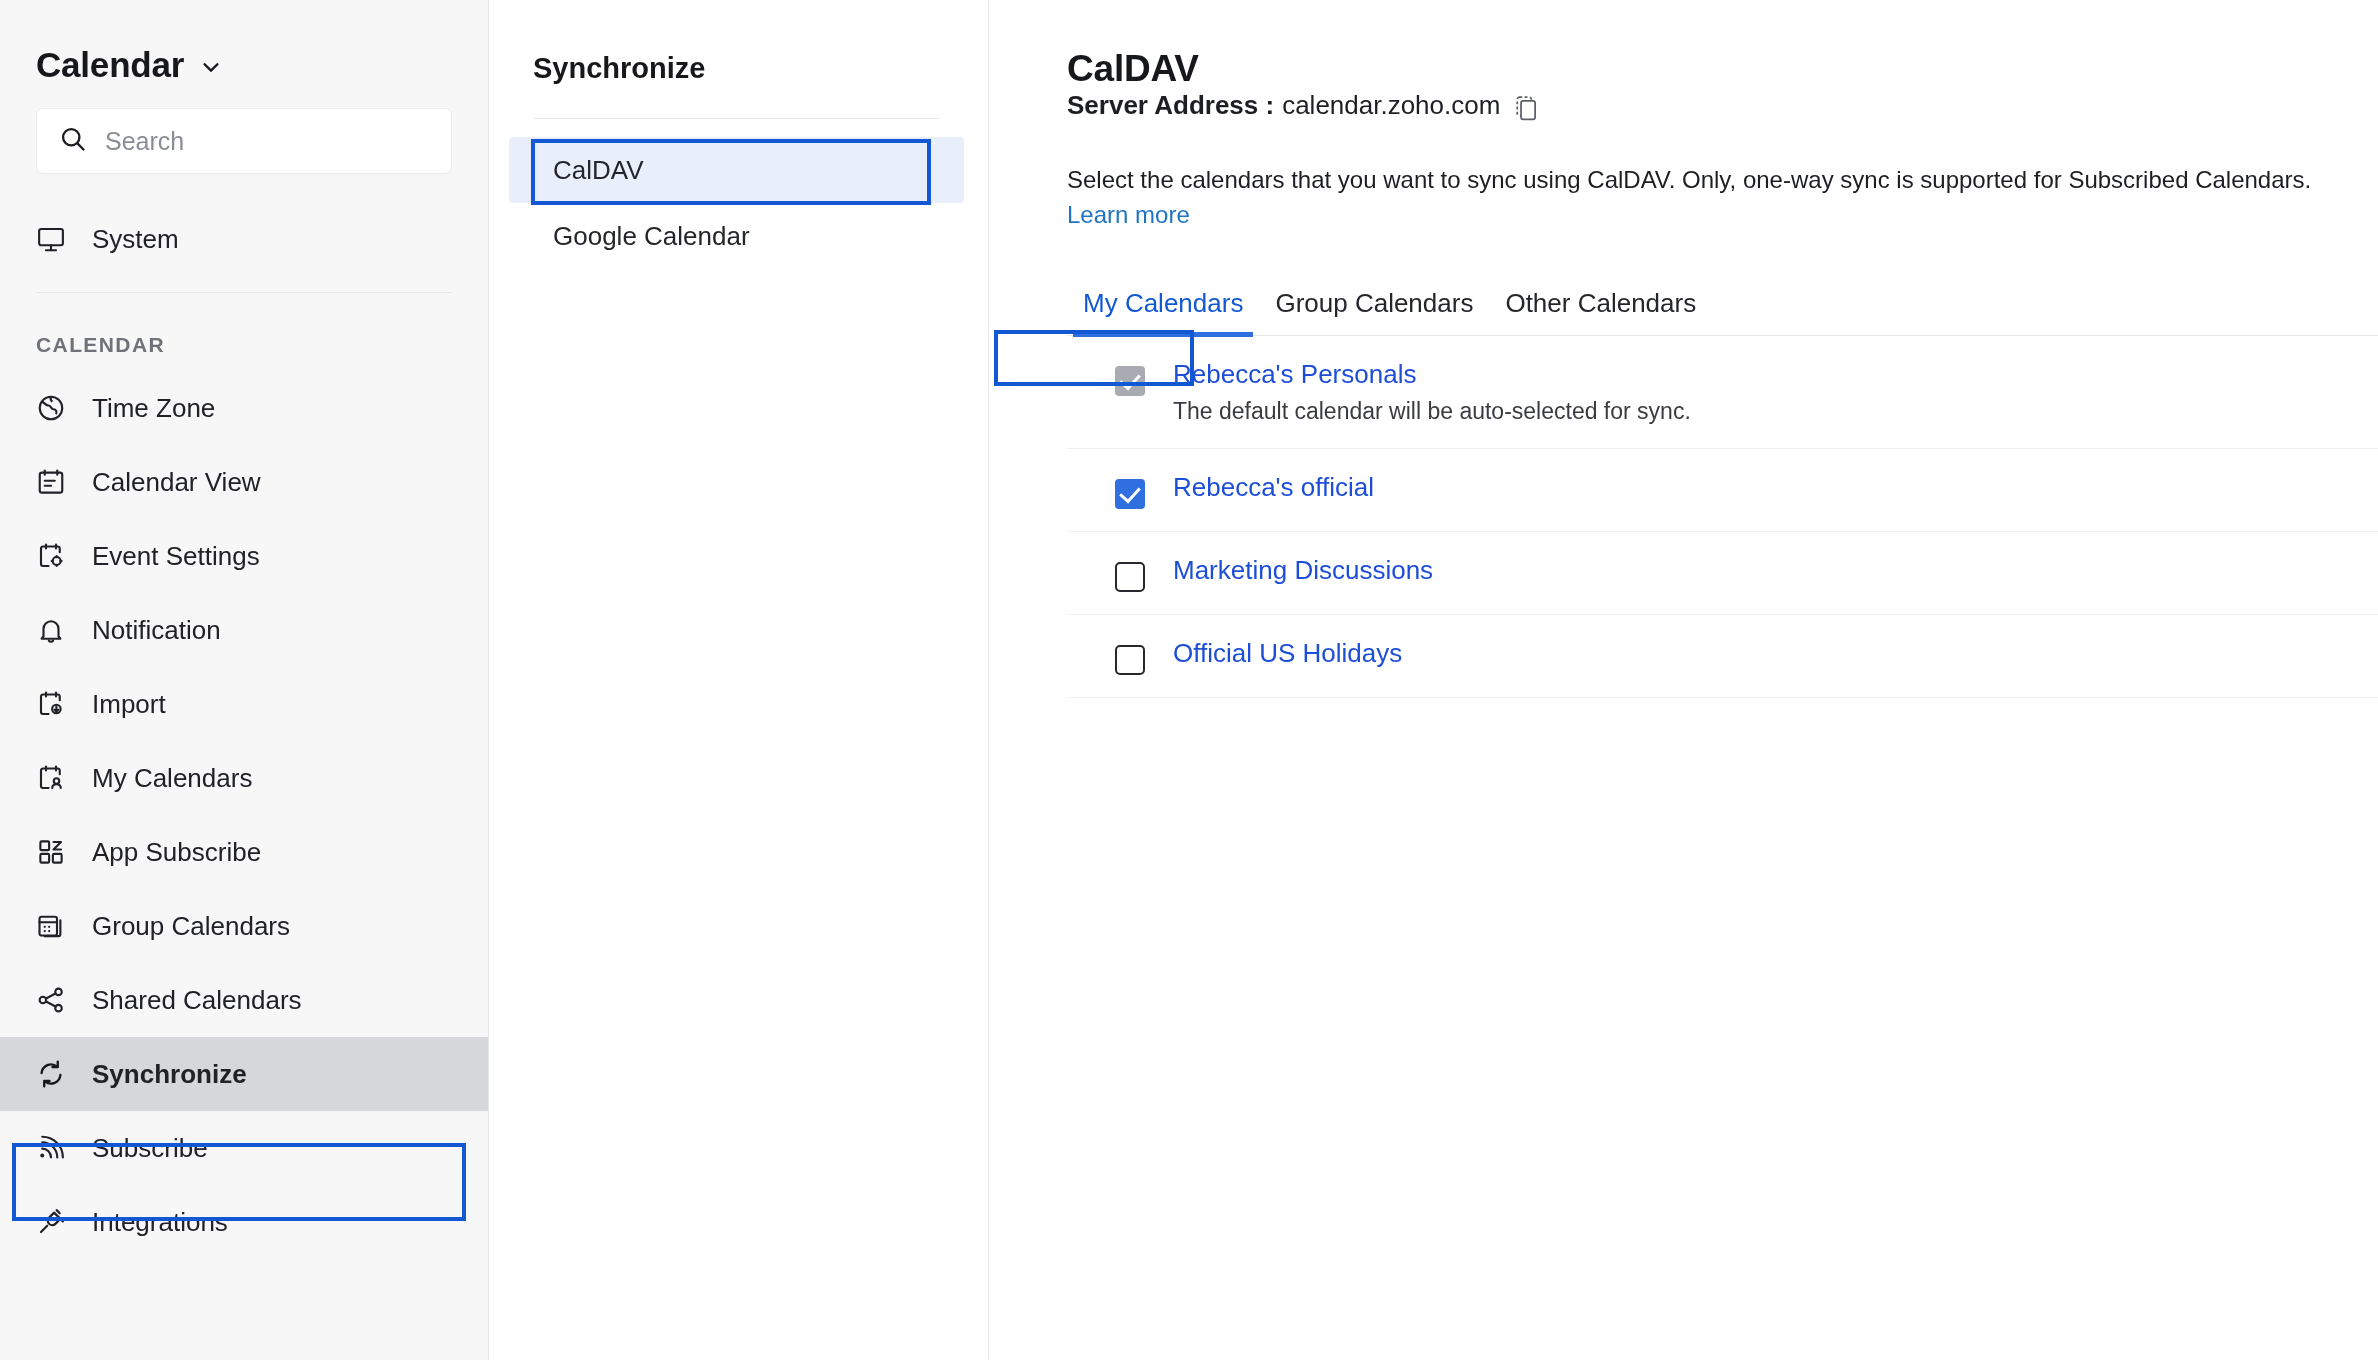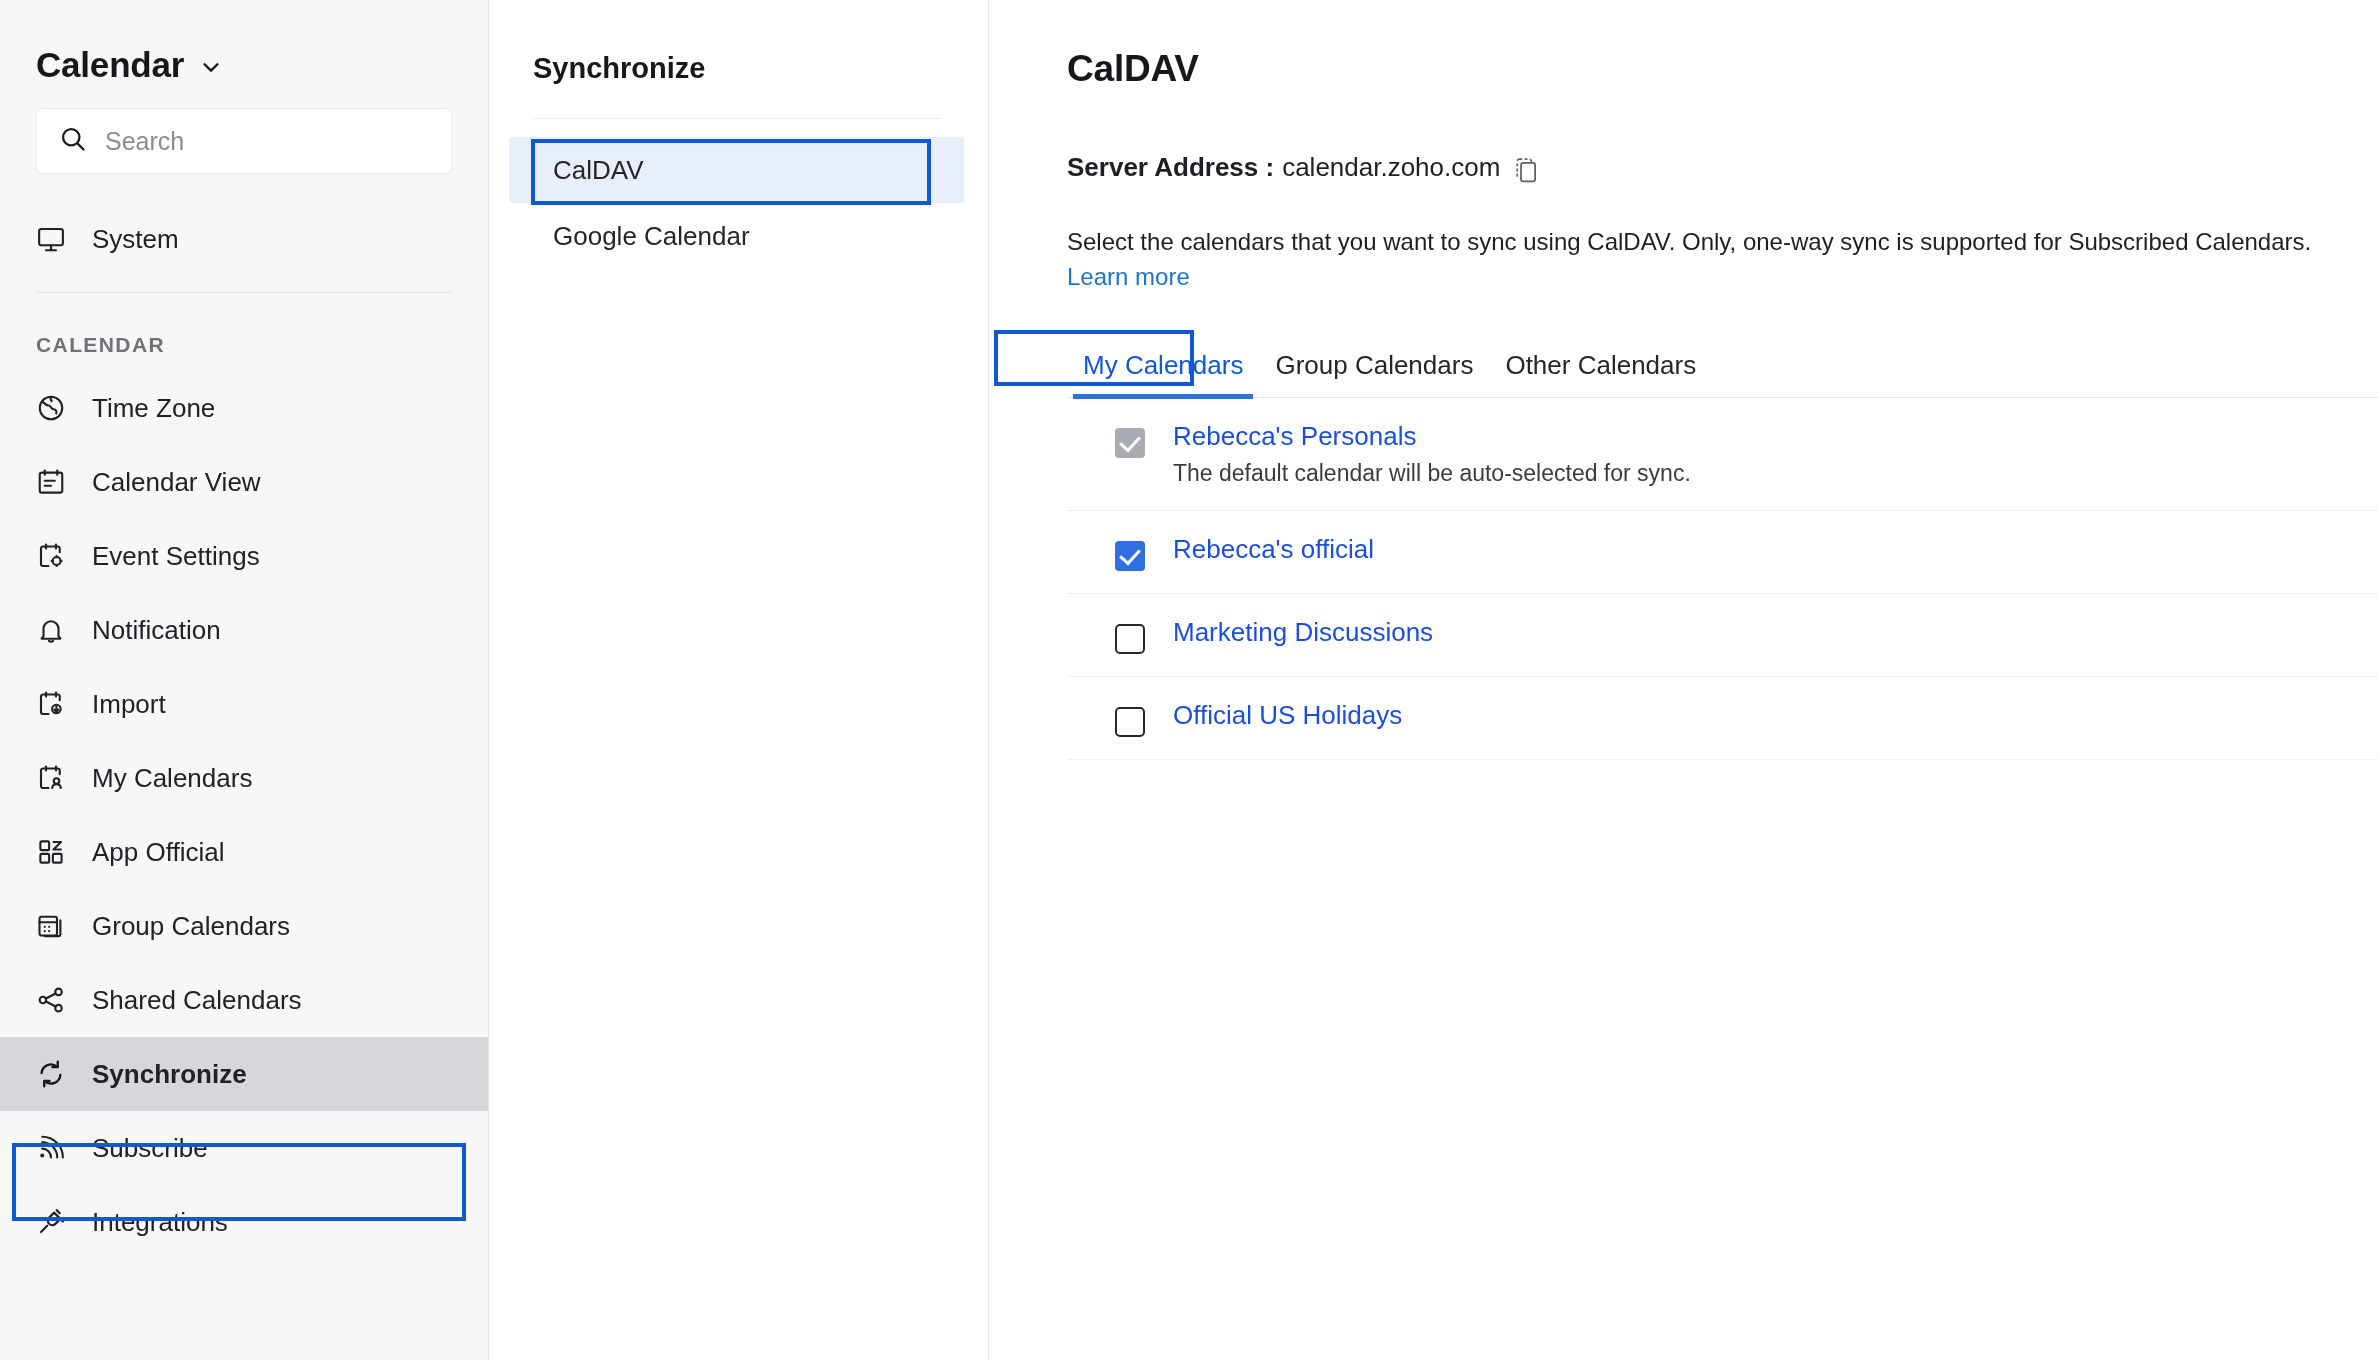--- a/index.html
+++ b/index.html
@@ -173,21 +173,20 @@
     padding: 48px 58px 0 78px;
     overflow: hidden;
   }
   .main-title {
     font-size: 37px;
     font-weight: bold;
     color: #17181b;
     letter-spacing: -0.2px;
   }
   .server-line {
-    margin-top: 62px;
     display: flex;
     align-items: center;
     gap: 0;
     font-size: 26px;
     color: #1d1f24;
   }
   .server-label { font-weight: bold; }
   .server-value { margin-left: 8px; }
   .copy-icon {
     margin-left: 14px;
@@ -414,21 +413,21 @@
 
     <div class="nav-item">
       <span class="nav-ico">
         <svg viewBox="0 0 24 24" width="30" height="30" fill="none" stroke="#202227" stroke-width="1.7" stroke-linecap="round" stroke-linejoin="round">
             <rect x="3.5" y="3.5" width="7" height="7" rx="1"></rect>
             <rect x="3.5" y="13.5" width="7" height="7" rx="1"></rect>
             <rect x="13.5" y="13.5" width="7" height="7" rx="1"></rect>
             <path d="M14 4h6l-6 6h6"></path>
           </svg>
       </span>
-      <span class="nav-label">App Official</span>
+      <span class="nav-label">App Subscribe</span>
     </div>
 
     <div class="nav-item">
       <span class="nav-ico">
         <svg viewBox="0 0 24 24" width="30" height="30" fill="none" stroke="#202227" stroke-width="1.7" stroke-linecap="round">
             <rect x="2.8" y="4.6" width="14" height="15" rx="1.6"></rect>
             <path d="M19.5 7.5v11a1.6 1.6 0 0 1-1.6 1.6H7"></path>
             <line x1="2.8" y1="9" x2="16.8" y2="9"></line>
             <circle cx="7" cy="12.6" r="0.9" fill="#202227" stroke="none"></circle>
             <circle cx="10.5" cy="12.6" r="0.9" fill="#202227" stroke="none"></circle>

